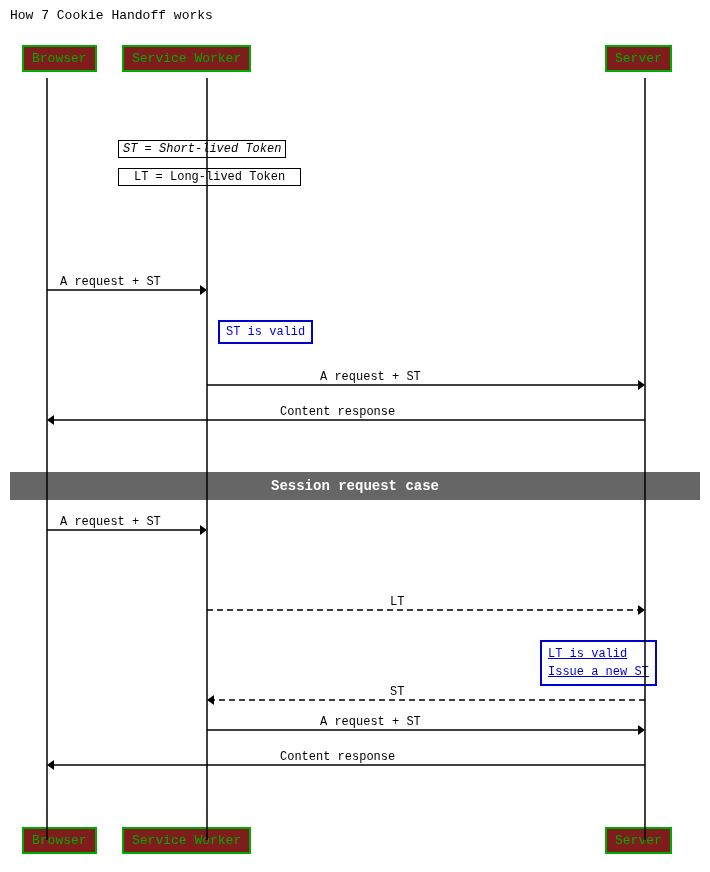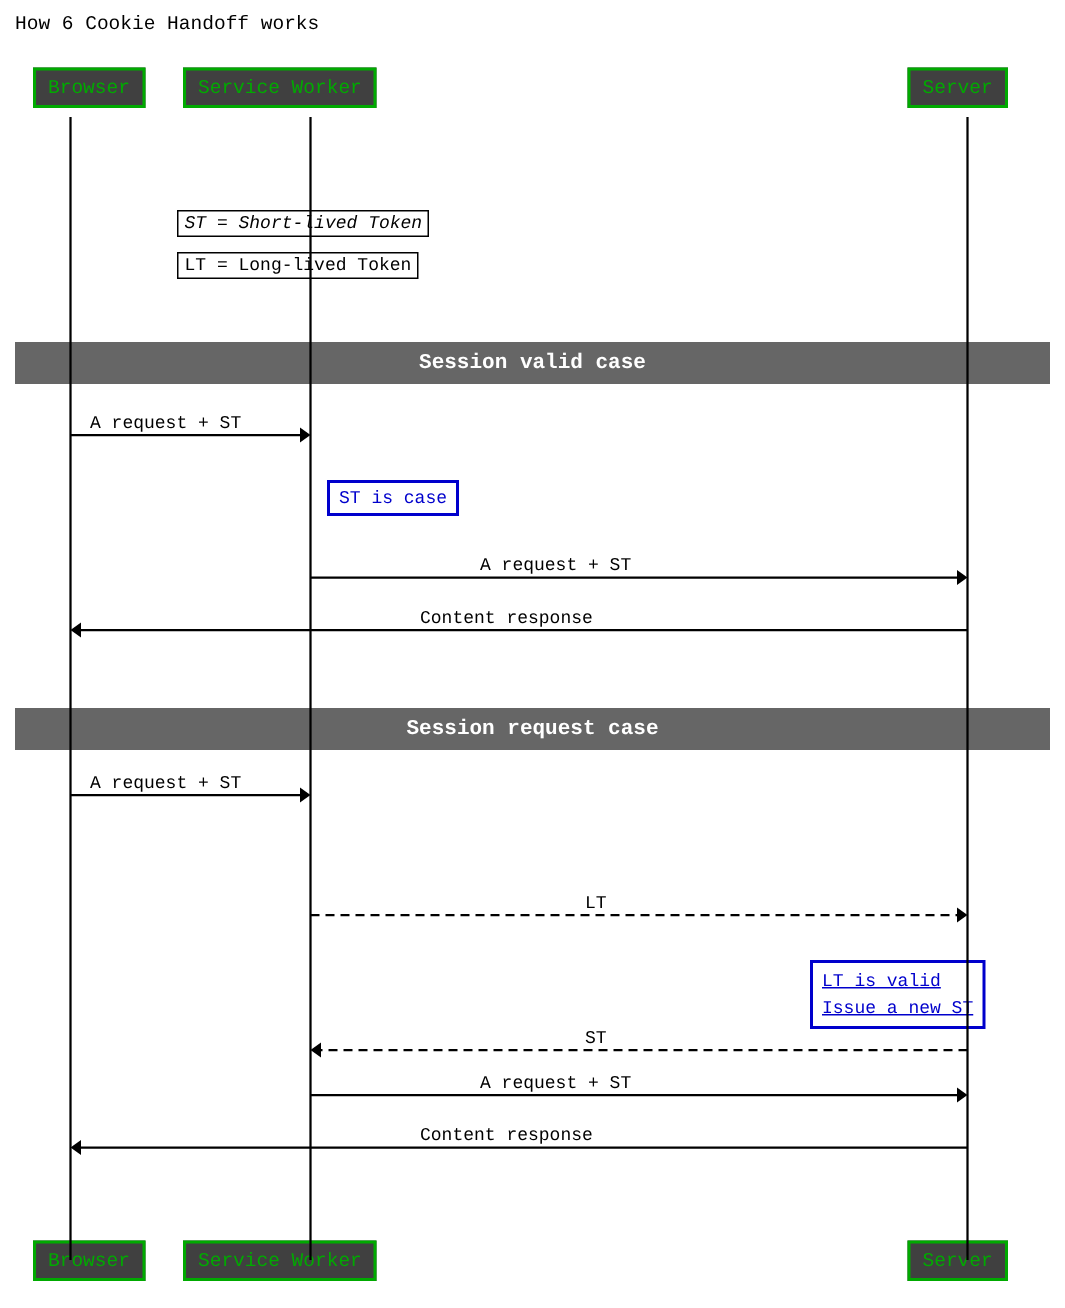--- a/index.html
+++ b/index.html
@@ -22,21 +22,21 @@
       top: 8px;
       left: 10px;
       font-size: 13px;
       color: #000;
     }
     
     .actor-box {
       position: absolute;
       border: 2px solid #000;
       padding: 4px 8px;
-      background: #404040;
+      background: #7f1d1d;
       font-size: 13px;
       text-align: center;
     }
     .actor-box.green {
       color: #00aa00;
       border-color: #00aa00;
     }
     
     .section-bar {
       position: absolute;
@@ -82,45 +82,42 @@
     .note-box.red-box {
       border-color: #cc0000;
       color: #cc0000;
     }
   </style>
 </head>
 <body>
 
 <div class="diagram">
 
-  <div class="title">How 6 Cookie Handoff works</div>
+  <div class="title">How 7 Cookie Handoff works</div>
 
   <div class="actor-box green" style="top:45px; left:22px;">Browser</div>
   <div class="actor-box green" style="top:45px; left:122px;">Service Worker</div>
   <div class="actor-box green" style="top:45px; left:605px;">Server</div>
 
   <div class="actor-box green" style="bottom:18px; left:22px;">Browser</div>
   <div class="actor-box green" style="bottom:18px; left:122px;">Service Worker</div>
   <div class="actor-box green" style="bottom:18px; left:605px;">Server</div>
 
   <div class="label" style="top:142px; left:118px;">
     <span style="border:1.5px solid #000; padding:1px 4px;font-style:italic;">ST = Short-lived Token</span>
   </div>
   <div class="label" style="top:170px; left:118px;">
-    <span style="border:1.5px solid #000; padding:1px 4px;">LT = Long-lived Token</span>
+    <span style="border:1.5px solid #000; padding:1px 15px;">LT = Long-lived Token</span>
   </div>
 
-  <div class="section-bar" style="top:228px;">
-    <span>Session valid case</span>
-  </div>
   <div class="section-bar" style="top:472px;">
     <span>Session request case</span>
   </div>
 
-  <div class="note-box" style="top:320px; left:218px;">ST is case</div>
+  <div class="note-box" style="top:320px; left:218px;">ST is valid</div>
   <div class="note-box" style="top:640px; left:540px; line-height:1.5;text-decoration:underline;">LT is valid<br>Issue a new ST</div>
 
   <svg class="arrows">
 
     <line x1="47" y1="78" x2="47" y2="840" stroke="#000" stroke-width="1.5"></line>
 
     <line x1="207" y1="78" x2="207" y2="840" stroke="#000" stroke-width="1.5"></line>
 
     <line x1="645" y1="78" x2="645" y2="840" stroke="#000" stroke-width="1.5"></line>
 

